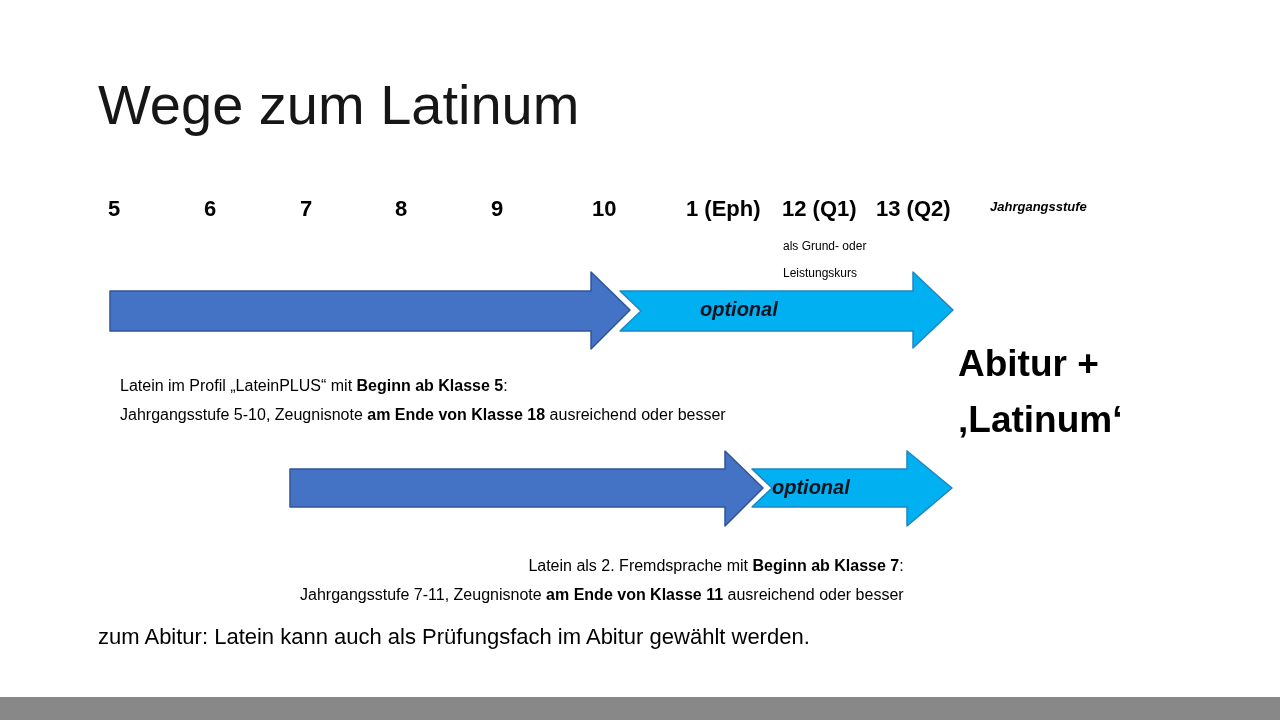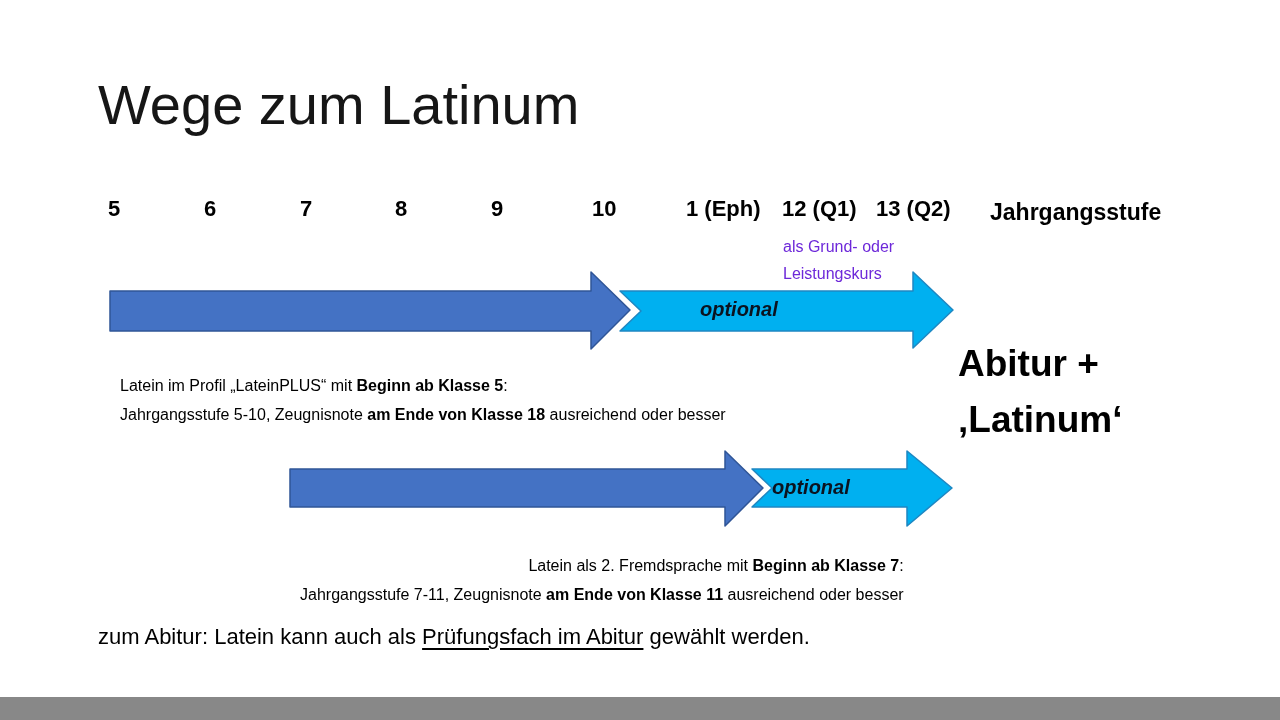--- a/index.html
+++ b/index.html
@@ -8,45 +8,45 @@
     overflow:hidden;font-family:"Liberation Sans",sans-serif;color:#000;
     margin:0 auto;
   }
   .title{
     position:absolute;left:98px;top:72px;font-size:56px;font-weight:300;
     color:#161616;letter-spacing:0px;white-space:nowrap;
   }
   .grade{position:absolute;top:196px;font-size:22px;font-weight:700;white-space:nowrap;}
   .g0{left:108px}.g1{left:204px}.g2{left:300px}.g3{left:395px}.g4{left:491px}
   .g5{left:592px}.g6{left:686px}.g7{left:782px}.g8{left:876px}
-  .axis-label{position:absolute;top:199px;left:990px;font-size:23px;font-weight:700;white-space:nowrap;}
+  .axis-label{position:absolute;top:199px;left:990px;font-size:13px;font-weight:700;white-space:nowrap;font-style:italic;}
   .course-note{
-    position:absolute;left:783px;top:233px;font-size:16px;line-height:27px;
-    color:#6d28d9;white-space:nowrap;
+    position:absolute;left:783px;top:233px;font-size:12px;line-height:27px;
+    color:#000000;white-space:nowrap;
   }
   .arrows{position:absolute;left:0;top:0;width:1280px;height:720px;}
   .arrow-dark{stroke:#2F5597;stroke-width:1.5;stroke-linejoin:round;}
   .arrow-light{stroke:#1E87C2;stroke-width:1.5;stroke-linejoin:round;}
   .optional{
     position:absolute;font-size:20px;font-weight:700;font-style:italic;
     text-align:left;color:#0b1320;white-space:nowrap;
   }
   .optional.row1{left:700px;top:298px;width:126px;}
   .optional.row2{left:772px;top:476px;width:120px;}
   .para{position:absolute;font-size:16px;line-height:29px;white-space:nowrap;}
   .para .ln{display:block;}
   .para b{font-weight:700;}
   .para-a{left:120px;top:371px;}
   .para-b{left:300px;top:551px;text-align:right;}
   .outcome{
     position:absolute;left:958px;top:336px;width:204px;text-align:left;
     font-size:37px;font-weight:700;line-height:56px;white-space:nowrap;
   }
   .footer-line{position:absolute;left:98px;top:624px;font-size:22px;white-space:nowrap;}
-  .footer-line .ul{text-decoration:underline;text-underline-offset:4px;}
+  .footer-line .ul{text-underline-offset:4px;}
 </style>
 </head>
 <body>
 
 <div class="slide">
 
   <div class="title">Wege zum Latinum</div>
 
   <div>
     <span class="grade g0">5</span>

